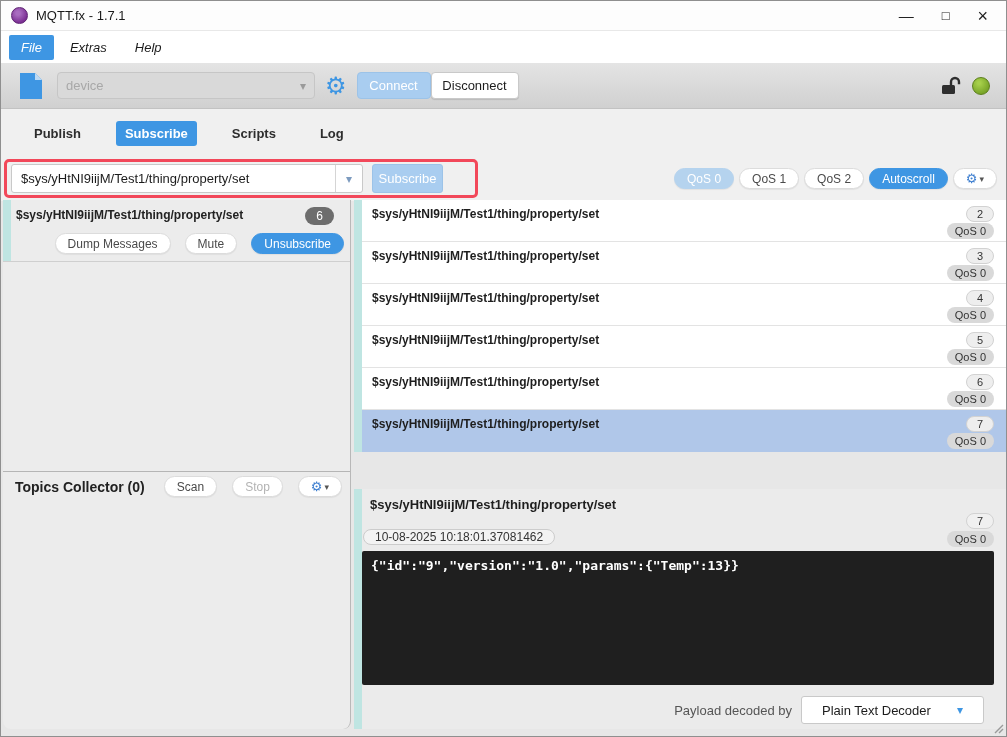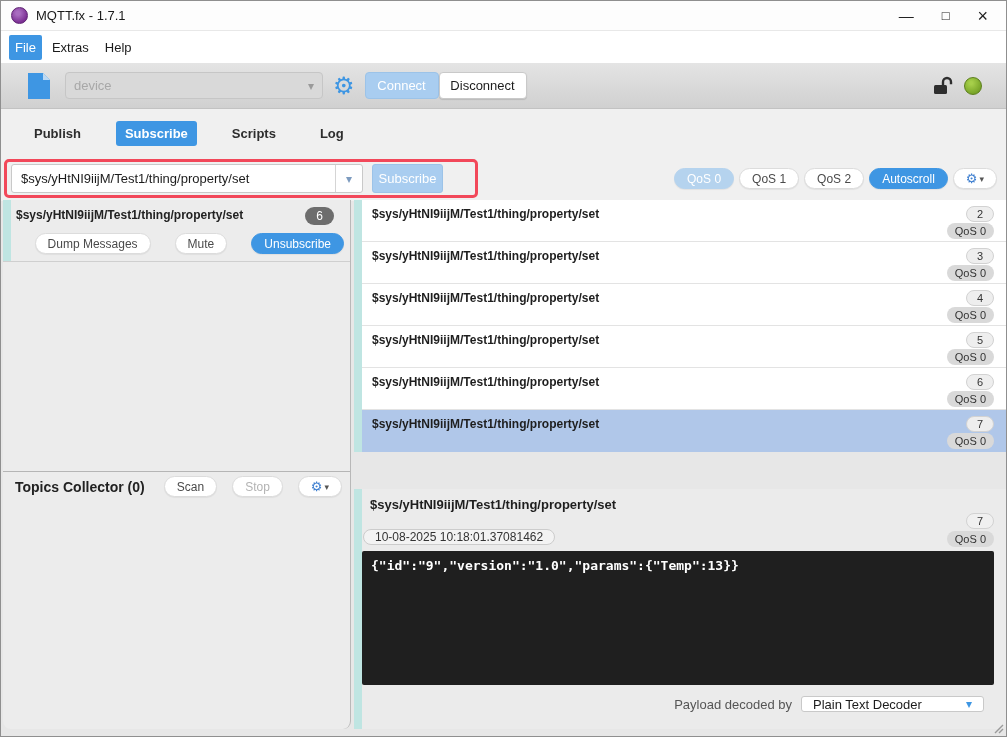--- a/index.html
+++ b/index.html
@@ -10,25 +10,25 @@
   .titlebar { position:absolute; left:0; top:0; width:100%; height:30px; background:#fdfdfd; border-bottom:1px solid #e8e8e8; display:flex; align-items:center; padding:8px 10px; }
   .app-icon { width:17px; height:17px; border-radius:50%; background:radial-gradient(circle at 40% 35%, #a96cc0 15%, #7b2f93 70%); border:1px solid #5e2272; margin-right:8px; }
   .title-text { font-size:13px; color:#1a1a1a; }
   .win-controls { margin-left:auto; display:flex; align-items:center; gap:28px; padding-right:8px; }
   .win-btn { font-size:15px; color:#222; line-height:1; cursor:default; }
   .win-btn.max { font-size:13px; }
   .win-btn.close { font-size:18px; }
 
   
   .menubar { position:absolute; left:0; top:30px; width:100%; height:32px; background:#ffffff; display:flex; align-items:center; gap:4px; padding:0 8px; }
-  .menu-item { font-size:13px; color:#1c1c1c; padding:5px 6px; border-radius:2px; }
+  .menu-item { font-size:13px; color:#1c1c1c; padding:5px 12px; border-radius:2px;font-style:italic; }
   .menu-item.active { background:#3e96e3; color:#fff; }
 
   
-  .toolbar { position:absolute; left:0; top:62px; width:100%; height:46px; background:linear-gradient(#e4e4e4,#d0d0d0); border-bottom:1px solid #c2c2c2; display:flex; align-items:center; padding:0 20px; }
+  .toolbar { position:absolute; left:0; top:62px; width:100%; height:46px; background:linear-gradient(#e4e4e4,#d0d0d0); border-bottom:1px solid #c2c2c2; display:flex; align-items:center; padding:0 12px; }
   .file-icon { margin:0 14px 0 6px; }
   .profile-combo { width:258px; height:27px; background:#d9d9d9; border:1px solid #c6c6c6; border-radius:4px; display:flex; align-items:center; padding:0 8px; }
   .profile-combo .val { color:#a8a8a8; font-size:13px; flex:1; }
   .profile-combo .arrow { color:#9a9a9a; font-size:12px; }
   .gear-big { color:#3e96e3; font-size:24px; margin:0 10px; line-height:1; }
   .btn { height:27px; border-radius:4px; font-size:13px; display:flex; align-items:center; justify-content:center; }
   .btn-connect { width:74px; background:#a9cdf0; color:#fff; border:1px solid #9cc3e8; margin-right:0; }
   .btn-disconnect { width:88px; background:#fff; color:#1c1c1c; border:1px solid #c9c9c9; box-shadow:0 1px 1px rgba(0,0,0,.12); }
   .toolbar-right { margin-left:auto; display:flex; align-items:center; gap:8px; padding-right:4px; }
   .status-dot { width:18px; height:18px; border-radius:50%; background:radial-gradient(circle at 38% 32%, #a6cf4a 10%, #76a226 75%); border:1px solid #5c7f1c; }
@@ -52,21 +52,21 @@
   .pill.disabled { color:#b3b3b3; }
   .pill .g { color:#3e7fd0; font-size:13px; margin-right:2px; line-height:1; }
   .pill .c { color:#555; font-size:9px; }
 
   
   .left-panel { position:absolute; left:2px; top:199px; width:348px; height:529px; background:#ececec; border-right:1px solid #b8b8b8; border-radius:0 0 8px 8px; }
   .sub-item { position:relative; height:62px; border-bottom:1px solid #cfcfcf; }
   .teal-strip { position:absolute; left:0; top:0; bottom:0; width:8px; background:#bfe5e2; }
   .sub-topic { position:absolute; left:13px; top:8px; font-size:12px; font-weight:700; color:#222; }
   .count-badge { position:absolute; right:16px; top:7px; background:#6d6d6d; color:#fff; font-size:12px; border-radius:10px; padding:2px 11px; }
-  .sub-btns { position:absolute; right:6px; top:33px; display:flex; gap:24px; }
+  .sub-btns { position:absolute; right:6px; top:33px; display:flex; gap:14px; }
   .collector-header { position:absolute; left:0; top:271px; width:100%; height:30px; border-top:1px solid #b5b5b5; display:flex; align-items:center; padding:0 8px 0 12px; }
   .collector-title { font-size:14px; font-weight:700; color:#222; }
   .collector-btns { margin-left:auto; display:flex; gap:15px; }
 
   
   .msg-list { position:absolute; left:353px; top:199px; width:652px; height:252px; background:#fff; }
   .msg-list .teal-strip { width:8px; }
   .msg-rows { position:absolute; left:8px; right:0; top:0; bottom:0; }
   .msg-row { position:relative; height:42px; border-bottom:1px solid #e3e3e3; background:#fff; }
   .msg-row.selected { background:#b0c7e9; border-bottom-color:#b0c7e9; }
@@ -77,21 +77,21 @@
   
   .detail { position:absolute; left:353px; top:488px; width:652px; height:240px; background:#ebebeb; border-radius:0 0 6px 0; }
   .detail .teal-strip { width:8px; }
   .detail-topic { position:absolute; left:16px; top:8px; font-size:13px; font-weight:700; color:#1e1e1e; }
   .detail-seq { position:absolute; right:12px; top:24px; background:#f0f0f0; border:1px solid #d2d2d2; border-radius:9px; font-size:11px; color:#333; padding:1px 10px; }
   .detail-qos { position:absolute; right:12px; top:42px; background:#d9d9d9; border-radius:9px; font-size:11px; color:#333; padding:2px 8px; }
   .timestamp { position:absolute; left:9px; top:40px; background:#f3f3f3; border:1px solid #cccccc; border-radius:9px; font-size:12px; color:#333; padding:0 11px; }
   .payload { position:absolute; left:8px; top:62px; width:632px; height:134px; background:#1f1f1f; border-radius:2px; color:#fff; font-family:"DejaVu Sans Mono", monospace; font-weight:700; font-size:13px; padding:7px 9px; white-space:pre-wrap; }
   .decoder-row { position:absolute; right:22px; top:207px; display:flex; align-items:center; gap:9px; }
   .decoder-label { font-size:13px; color:#555; }
-  .decoder-select { width:183px; height:16px; background:#fff; border:1px solid #c9c9c9; border-radius:3px; display:flex; align-items:center; padding:0 11px; }
+  .decoder-select { width:183px; height:28px; background:#fff; border:1px solid #c9c9c9; border-radius:3px; display:flex; align-items:center; padding:0 20px; }
   .decoder-select .val { flex:1; font-size:13px; color:#1c1c1c; }
   .decoder-select .arrow { color:#3e96e3; font-size:12px; }
 
   .resize-grip { position:absolute; right:2px; bottom:2px; }
 </style>
 </head>
 <body>
 
 <div class="window">
 

